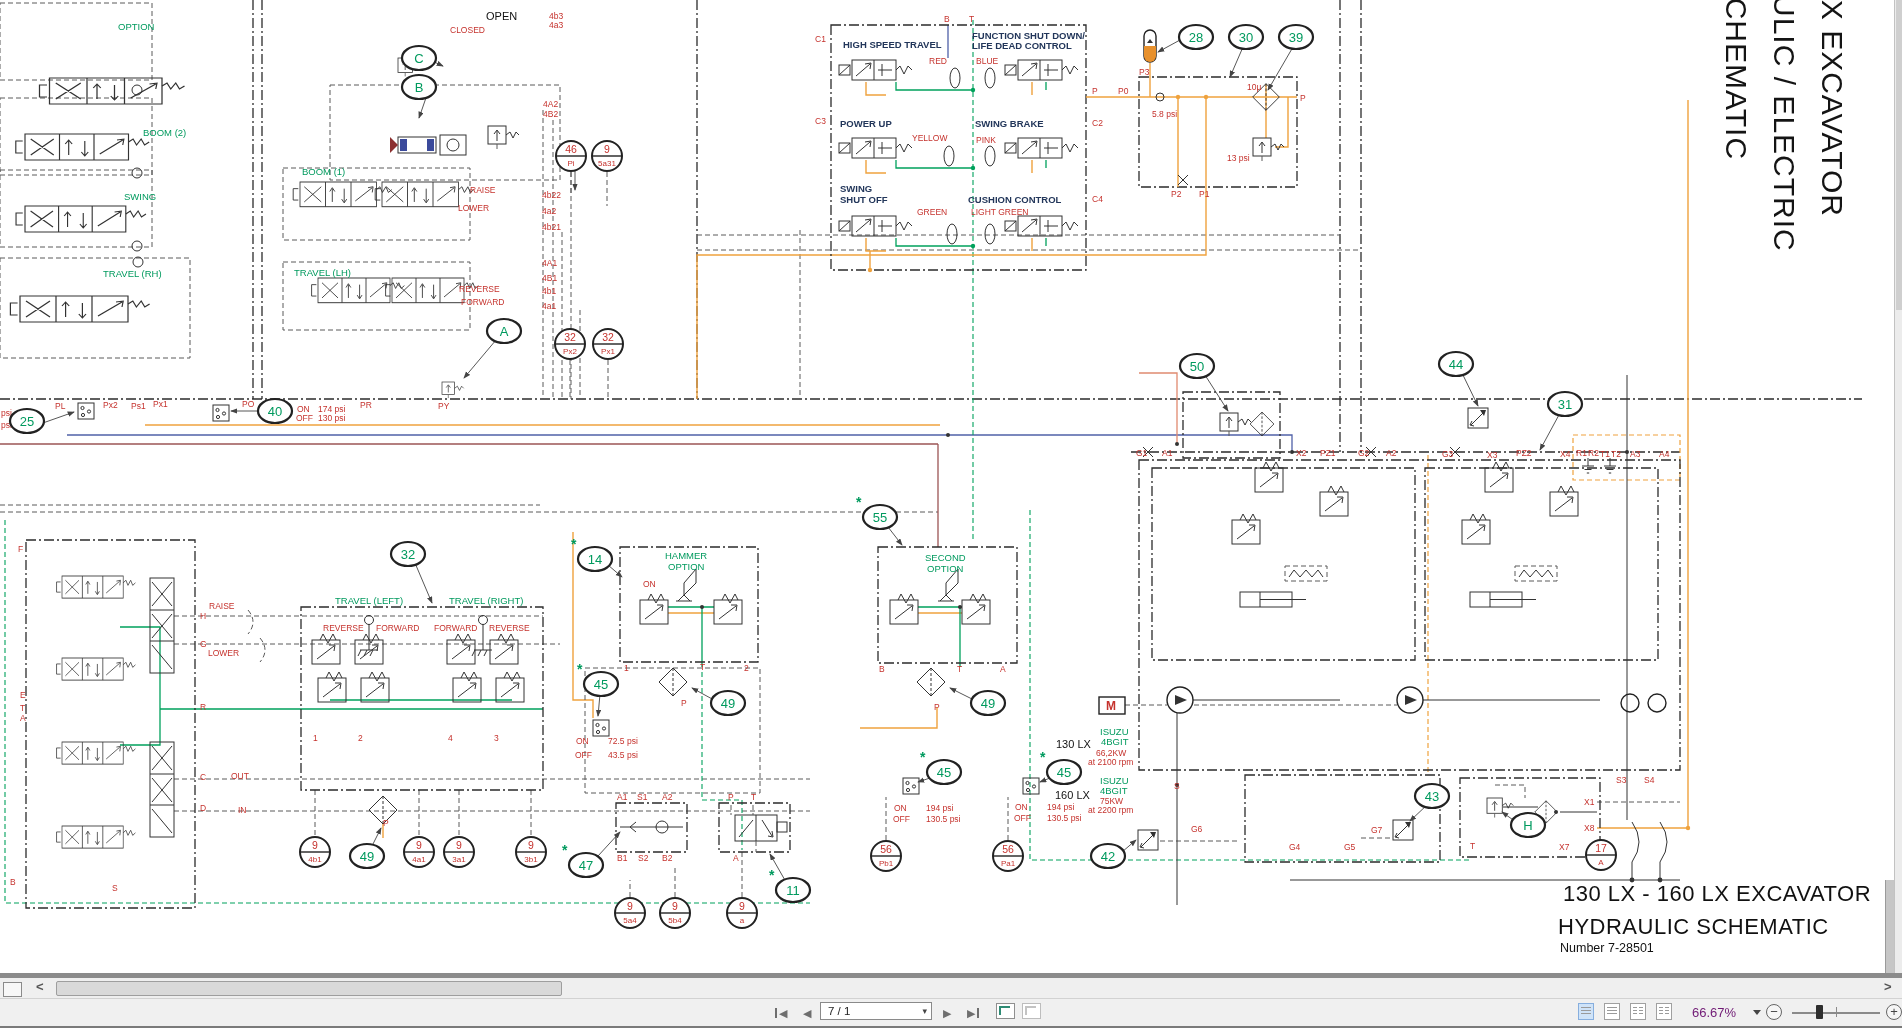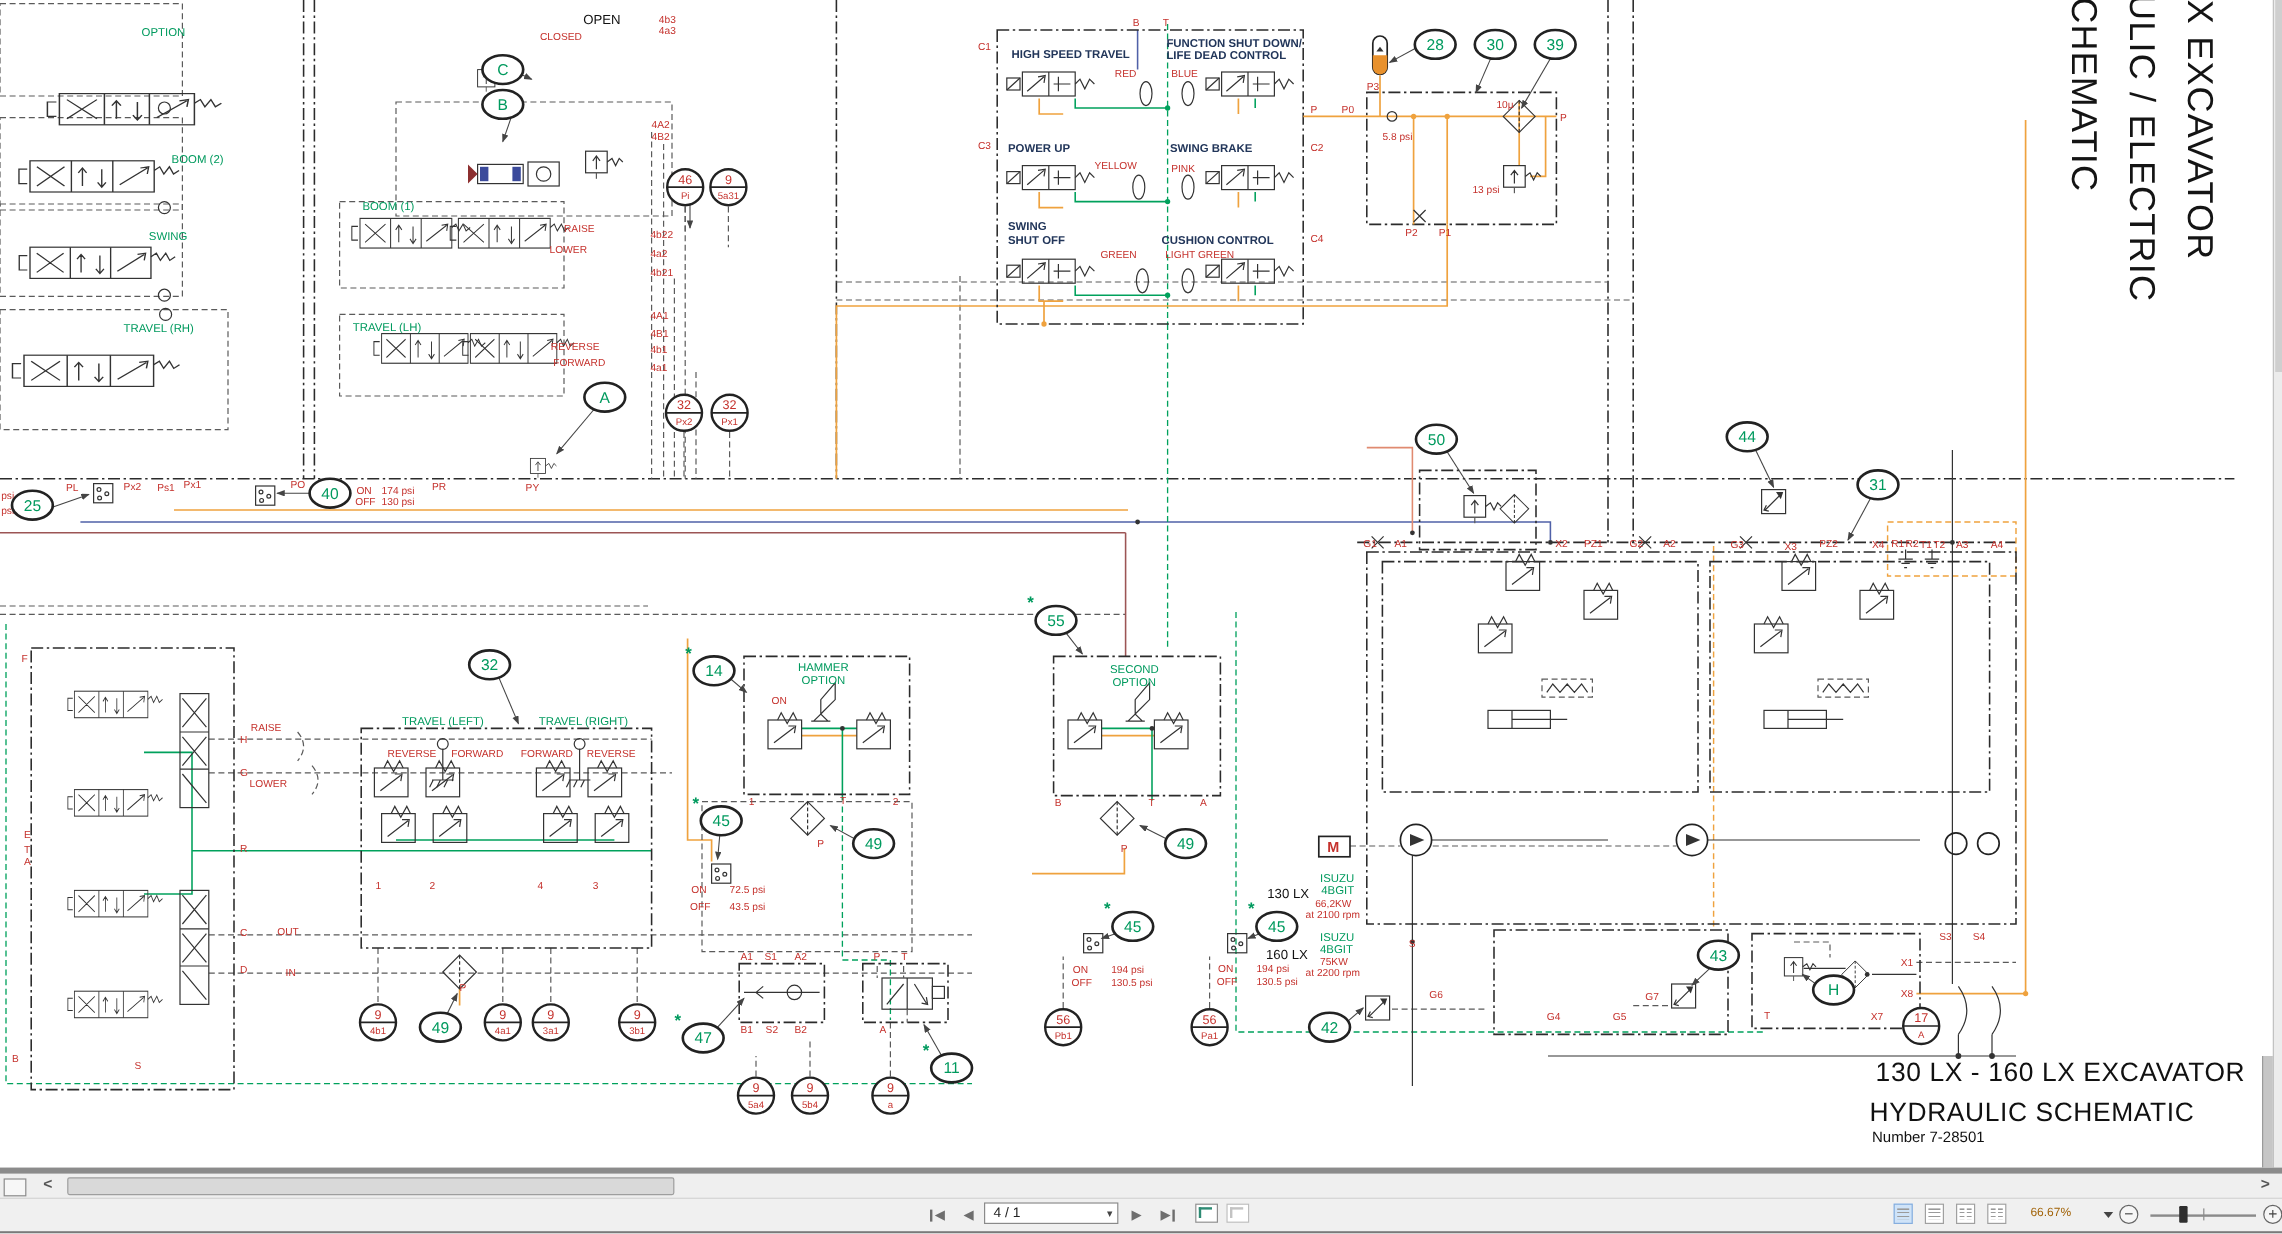--- a/index.html
+++ b/index.html
@@ -47,21 +47,21 @@
   .page-box{position:absolute;left:820px;top:3px;width:112px;height:18px;background:#fff;border:1px solid #8a8a8a;font-size:11.5px;color:#222;display:flex;align-items:center;padding-left:7px;box-sizing:border-box;}
   .page-box .caret{margin-left:auto;margin-right:4px;font-size:9px;color:#444;}
   .viewico{position:absolute;top:4px;width:17px;height:14px;border:1px solid #8f8f8f;background:#fff;}
   .viewico .arr{position:absolute;left:2px;top:2px;width:9px;height:7px;border-top:2px solid #2e8b74;border-left:2px solid #2e8b74;}
   .viewico.dis{border-color:#bdbdbd;}
   .viewico.dis .arr{border-color:#c3c3c3;}
   .li{position:absolute;top:4px;width:16px;height:17px;border:1px solid #a0a0a0;background:#fff;box-sizing:border-box;}
   .li .ln{position:absolute;left:2px;right:2px;top:3px;height:9px;background:repeating-linear-gradient(#9a9a9a 0 1px,transparent 1px 3px);}
   .li.active{background:#cfe3f8;border-color:#86aede;}
   .li.two .ln{right:8px;} .li.two::after{content:"";position:absolute;right:2px;top:3px;width:4px;height:9px;background:repeating-linear-gradient(#9a9a9a 0 1px,transparent 1px 3px);}
-  .zoomtxt{position:absolute;left:1692px;top:6px;font-size:10px;color:#a16207;}
+  .zoomtxt{position:absolute;left:1692px;top:6px;font-size:13px;color:#701a75;}
   .zcaret{position:absolute;left:1753px;top:11px;width:0;height:0;border-left:4px solid transparent;border-right:4px solid transparent;border-top:5px solid #444;}
   .zbtn{position:absolute;top:5px;width:16px;height:16px;border:1.4px solid #666;border-radius:50%;color:#444;font-size:13px;line-height:13px;text-align:center;box-sizing:border-box;background:#f6f6f6;}
   .zout{left:1766px;} .zin{left:1886px;}
   .ztrack{position:absolute;left:1792px;top:12.5px;width:88px;height:2px;background:#8a8a8a;}
   .ztick{position:absolute;left:1836px;top:8px;width:1px;height:10px;background:#8a8a8a;}
   .zhandle{position:absolute;left:1816px;top:6px;width:7px;height:14px;background:#2e2e2e;border-radius:1px;}
 </style>
 </head>
 <body>
 
@@ -790,21 +790,21 @@
 
   <div class="toolbar">
     <button class="tb" style="left:772px">
       <span class="vbar"></span>
         <span class="gl">◀</span>
     </button>
     <button class="tb" style="left:800px">
       <span class="gl">◀</span>
     </button>
     <div class="page-box">
-      <span>4 / 1</span>
+      <span>7 / 1</span>
       <span class="caret">▾</span>
     </div>
     <button class="tb" style="left:940px">
       <span class="gl">▶</span>
     </button>
     <button class="tb" style="left:964px">
       <span class="gl">▶</span>
         <span class="vbar"></span>
     </button>
     <div class="viewico" style="left:996px">

